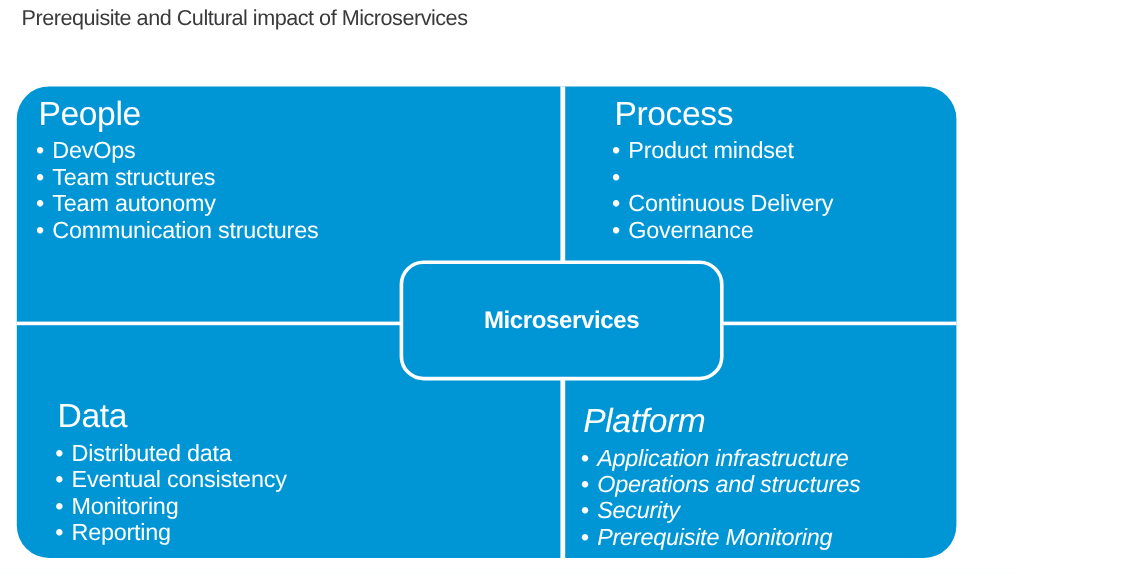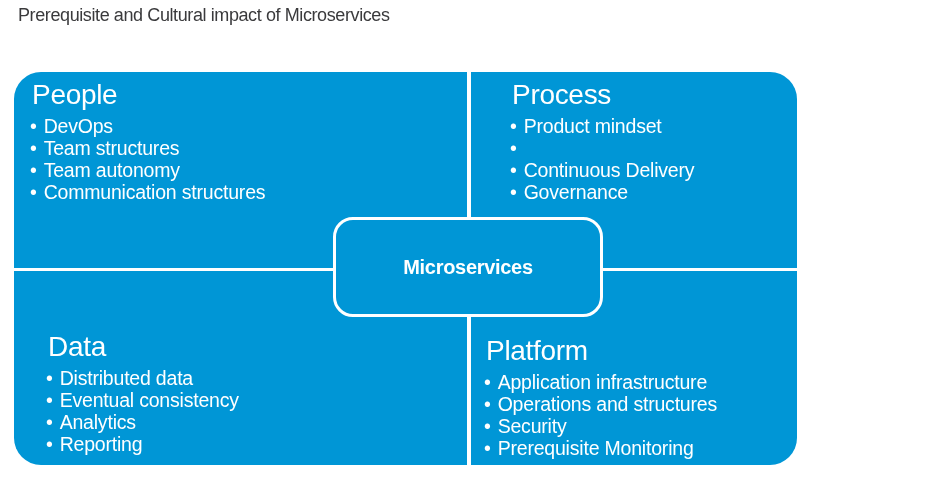--- a/index.html
+++ b/index.html
@@ -61,21 +61,21 @@
     z-index: 1;
   }
   .quadrant {
     position: absolute;
     color: var(--text-on-blue);
     z-index: 2;
   }
   .q-people   { left: 16px;  top: 6px;   width: 420px; }
   .q-process  { left: 496px; top: 6px;   width: 430px; }
   .q-data     { left: 32px;  top: 258px; width: 420px; }
-  .q-platform { left: 470px; top: 262px; width: 430px; }
+  .q-platform { left: 470px; top: 262px; width: 430px; font-style: italic; }
   .quadrant h2 {
     margin: 0 0 3px 2px;
     font-size: 28px;
     font-weight: 400;
     line-height: 34px;
     letter-spacing: -0.3px;
   }
   .quadrant ul {
     margin: 0;
     padding: 0;
@@ -174,21 +174,21 @@
         <li>
             <span class="dot">•</span>
             <span>Distributed data</span>
           </li>
         <li>
             <span class="dot">•</span>
             <span>Eventual consistency</span>
           </li>
         <li>
             <span class="dot">•</span>
-            <span>Analytics</span>
+            <span>Monitoring</span>
           </li>
         <li>
             <span class="dot">•</span>
             <span>Reporting</span>
           </li>
       </ul>
     </div>
 
     <div class="quadrant q-platform">
       <h2>Platform</h2>

